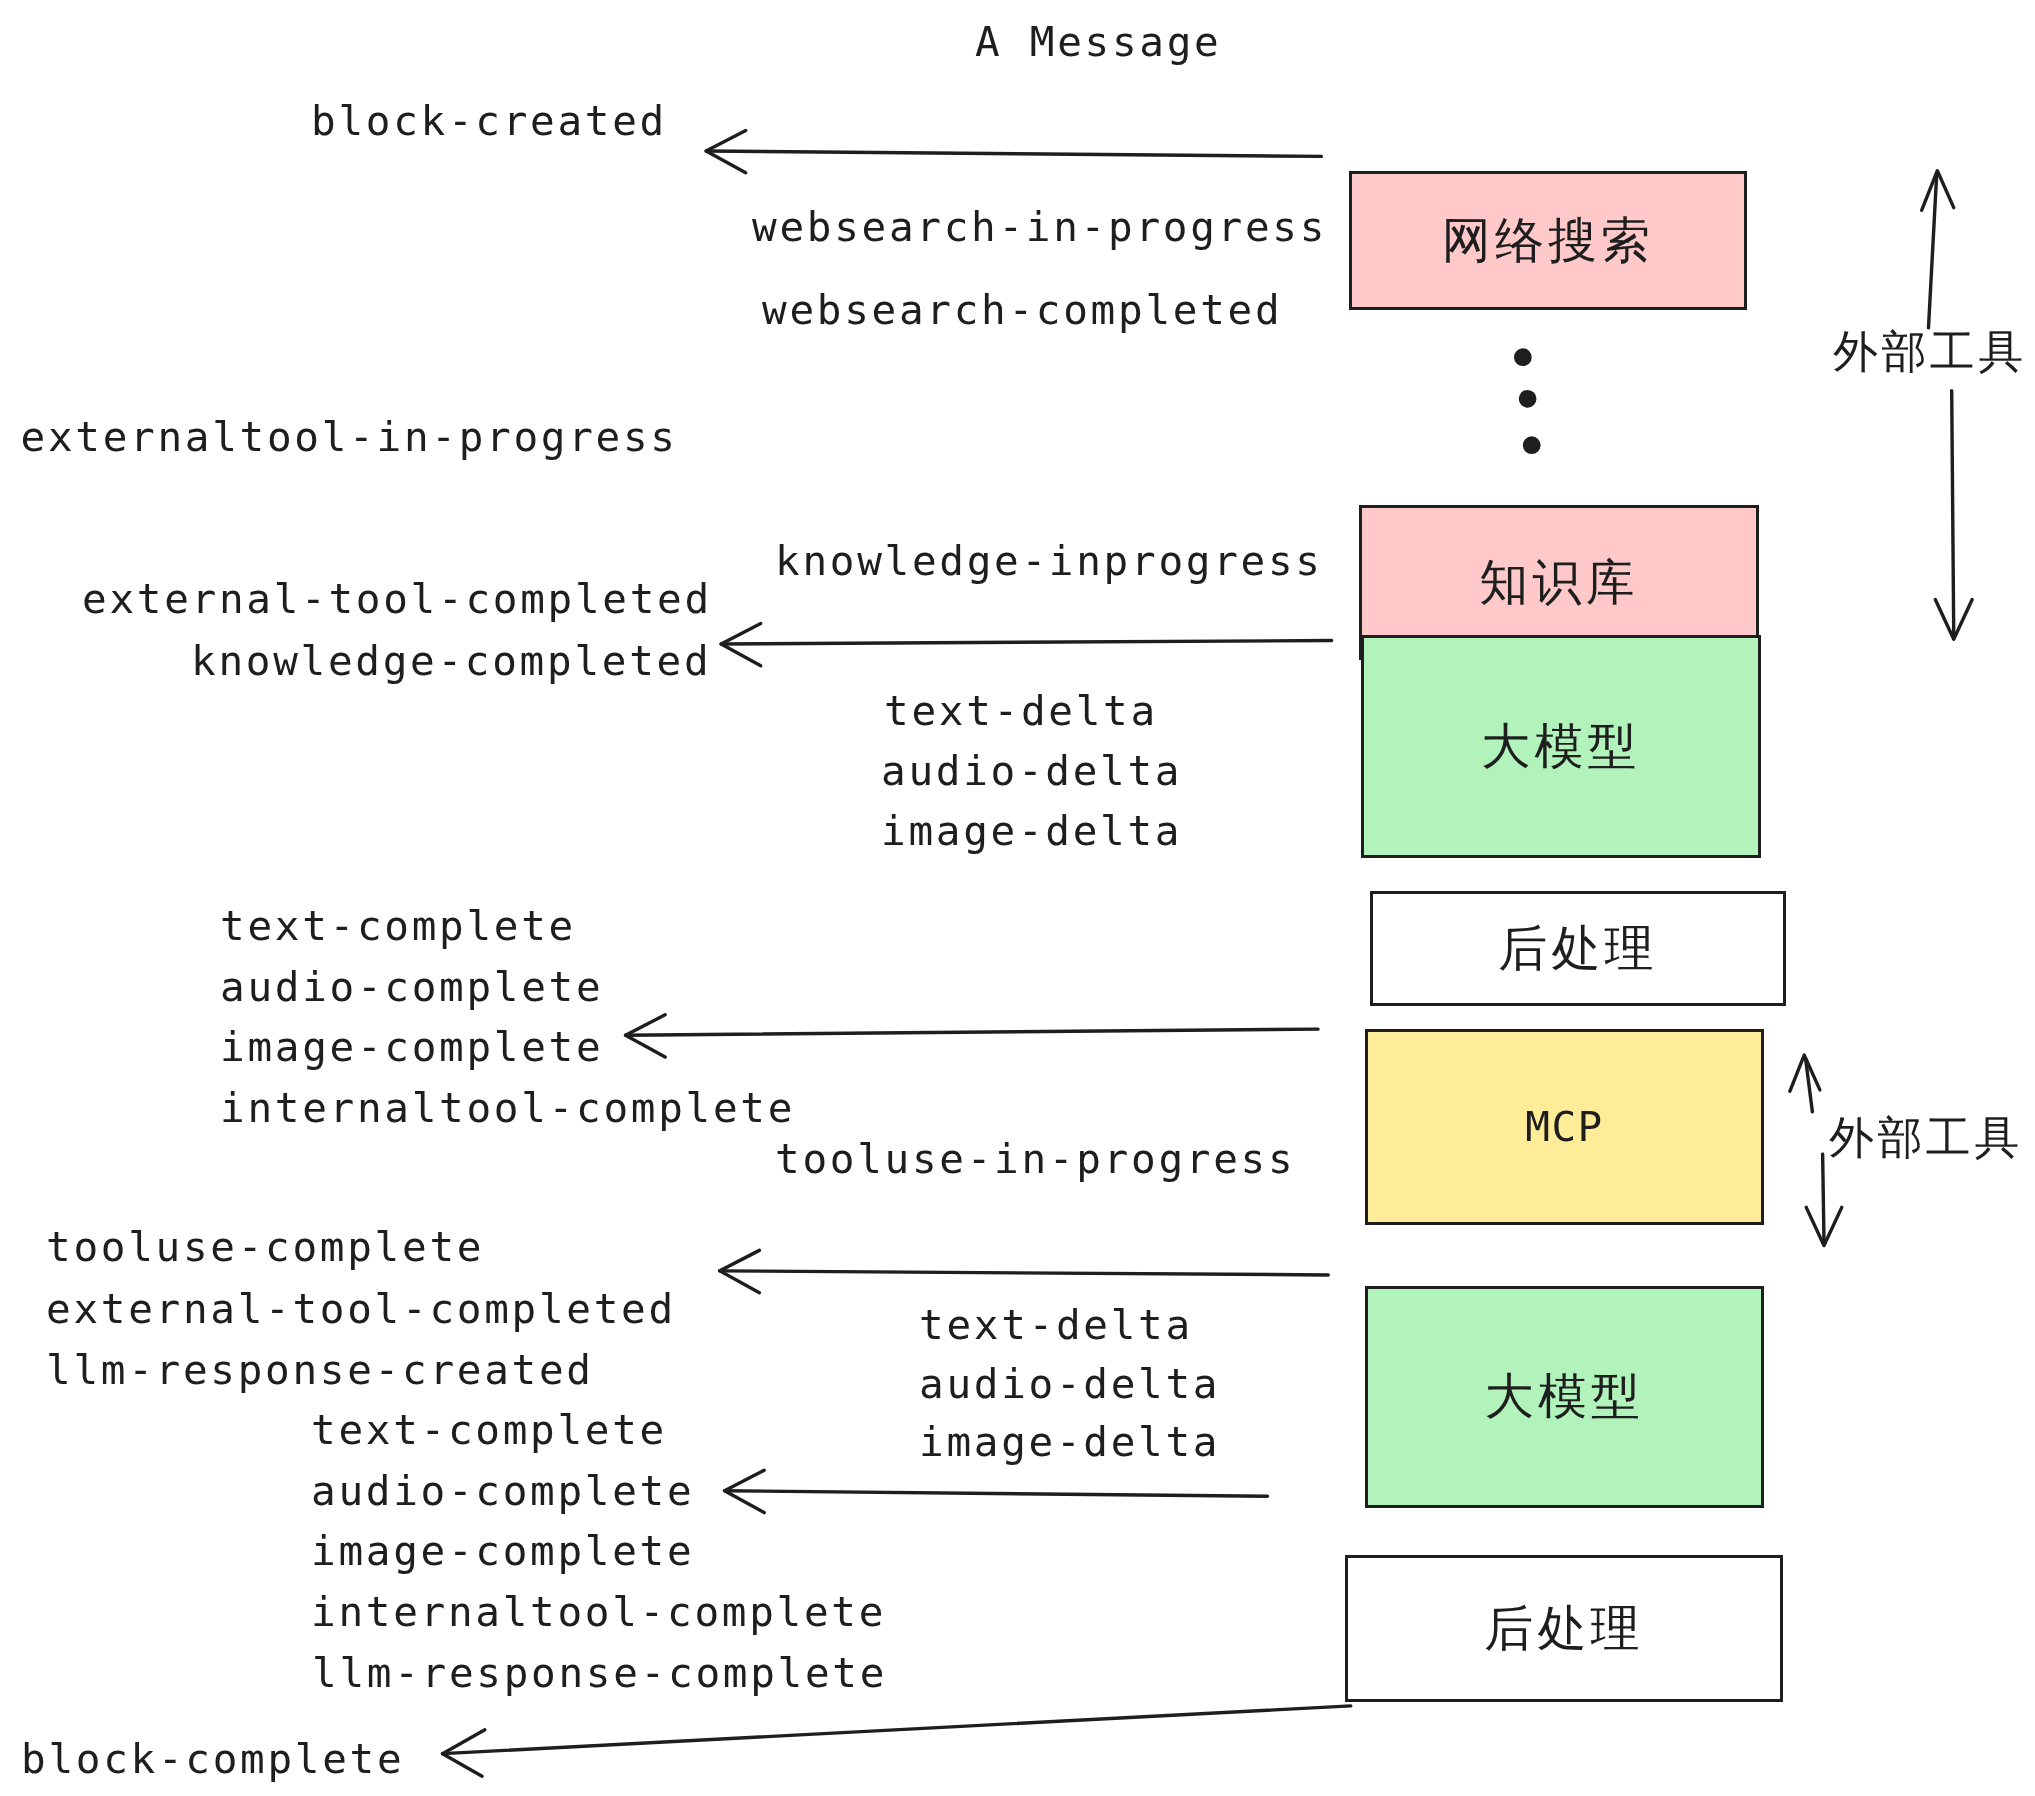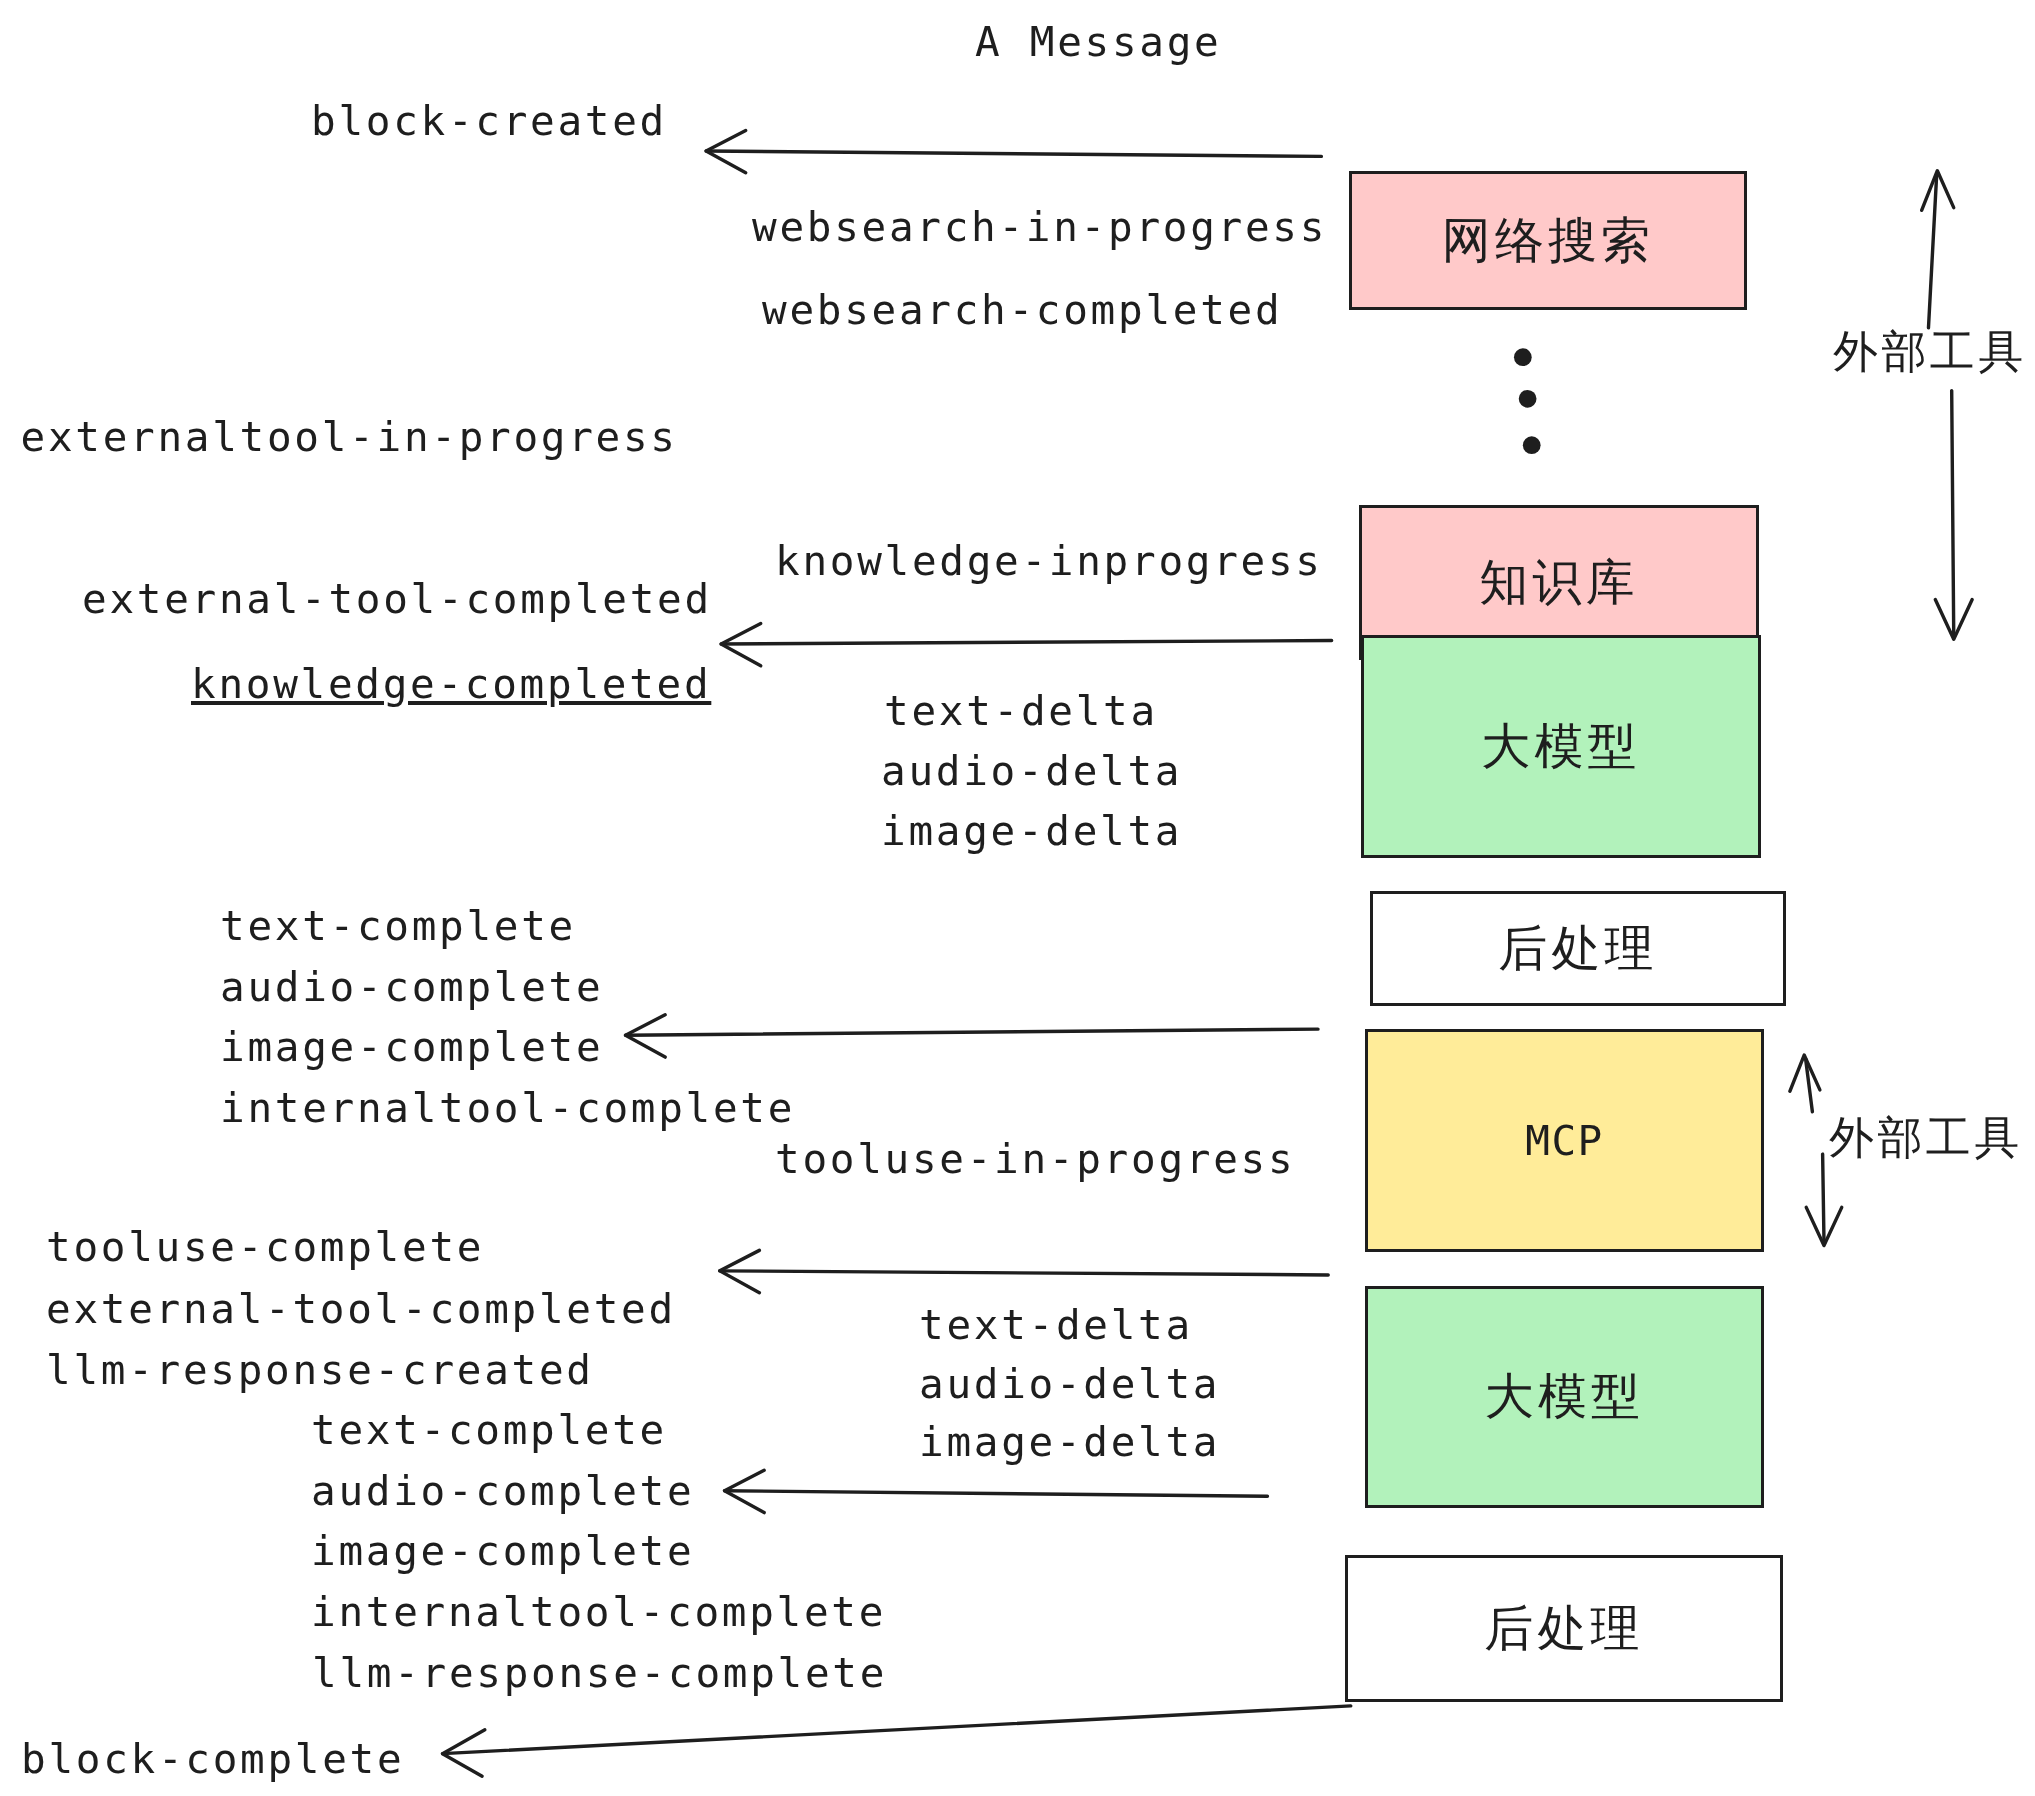--- a/index.html
+++ b/index.html
@@ -87,21 +87,21 @@
   </svg>
 
   <div class="title" style="left:975px; top:22px; position:absolute;">A Message</div>
 
   <div class="ev" style="left:311px;  top:101px;">block-created</div>
   <div class="ev" style="left:752px; top:207px;">websearch-in-progress</div>
   <div class="ev" style="left:762px; top:290px;">websearch-completed</div>
   <div class="ev" style="left:20.5px;   top:400px;margin-top:17px;">externaltool-in-progress</div>
   <div class="ev" style="left:775px; top:541px;">knowledge-inprogress</div>
   <div class="ev" style="left:82px;  top:579px;">external-tool-completed</div>
-  <div class="ev" style="left:191px;  top:664px;text-decoration:underline;">knowledge-completed</div>
+  <div class="ev" style="left:191px;  top:641px;">knowledge-completed</div>
   <div class="ev" style="left:884px; top:691px;">text-delta</div>
   <div class="ev" style="left:881px; top:751px;">audio-delta</div>
   <div class="ev" style="left:881px; top:811px;">image-delta</div>
   <div class="ev" style="left:220px;  top:906px;">text-complete</div>
   <div class="ev" style="left:220px;  top:967px;">audio-complete</div>
   <div class="ev" style="left:220px;  top:1027px;">image-complete</div>
   <div class="ev" style="left:220px;  top:1088px;">internaltool-complete</div>
   <div class="ev" style="left:775px; top:1139px;">tooluse-in-progress</div>
   <div class="ev" style="left:46px;   top:1227px;">tooluse-complete</div>
   <div class="ev" style="left:46px;   top:1289px;">external-tool-completed</div>
@@ -121,21 +121,21 @@
   </div>
   <div class="box bg-pink" style="left:1359px; top:505px;  width:400px; height:155px;">
     <span class="lbl">知识库</span>
   </div>
   <div class="box bg-green" style="left:1361px; top:635px;  width:400px; height:223px;">
     <span class="lbl">大模型</span>
   </div>
   <div class="box bg-white" style="left:1370px; top:891px; width:416px; height:115px;">
     <span class="lbl">后处理</span>
   </div>
-  <div class="box bg-yellow" style="left:1365px; top:1029px; width:399px; height:223px;">
+  <div class="box bg-yellow" style="left:1365px; top:1029px; width:399px; height:196px;">
     <span class="lbl mono">MCP</span>
   </div>
   <div class="box bg-green" style="left:1365px; top:1286px; width:399px; height:222px;">
     <span class="lbl">大模型</span>
   </div>
   <div class="box bg-white" style="left:1345px; top:1555px; width:438px; height:147px;">
     <span class="lbl">后处理</span>
   </div>
 
   <div class="side" style="left:1833px; top:329px;">外部工具</div>

